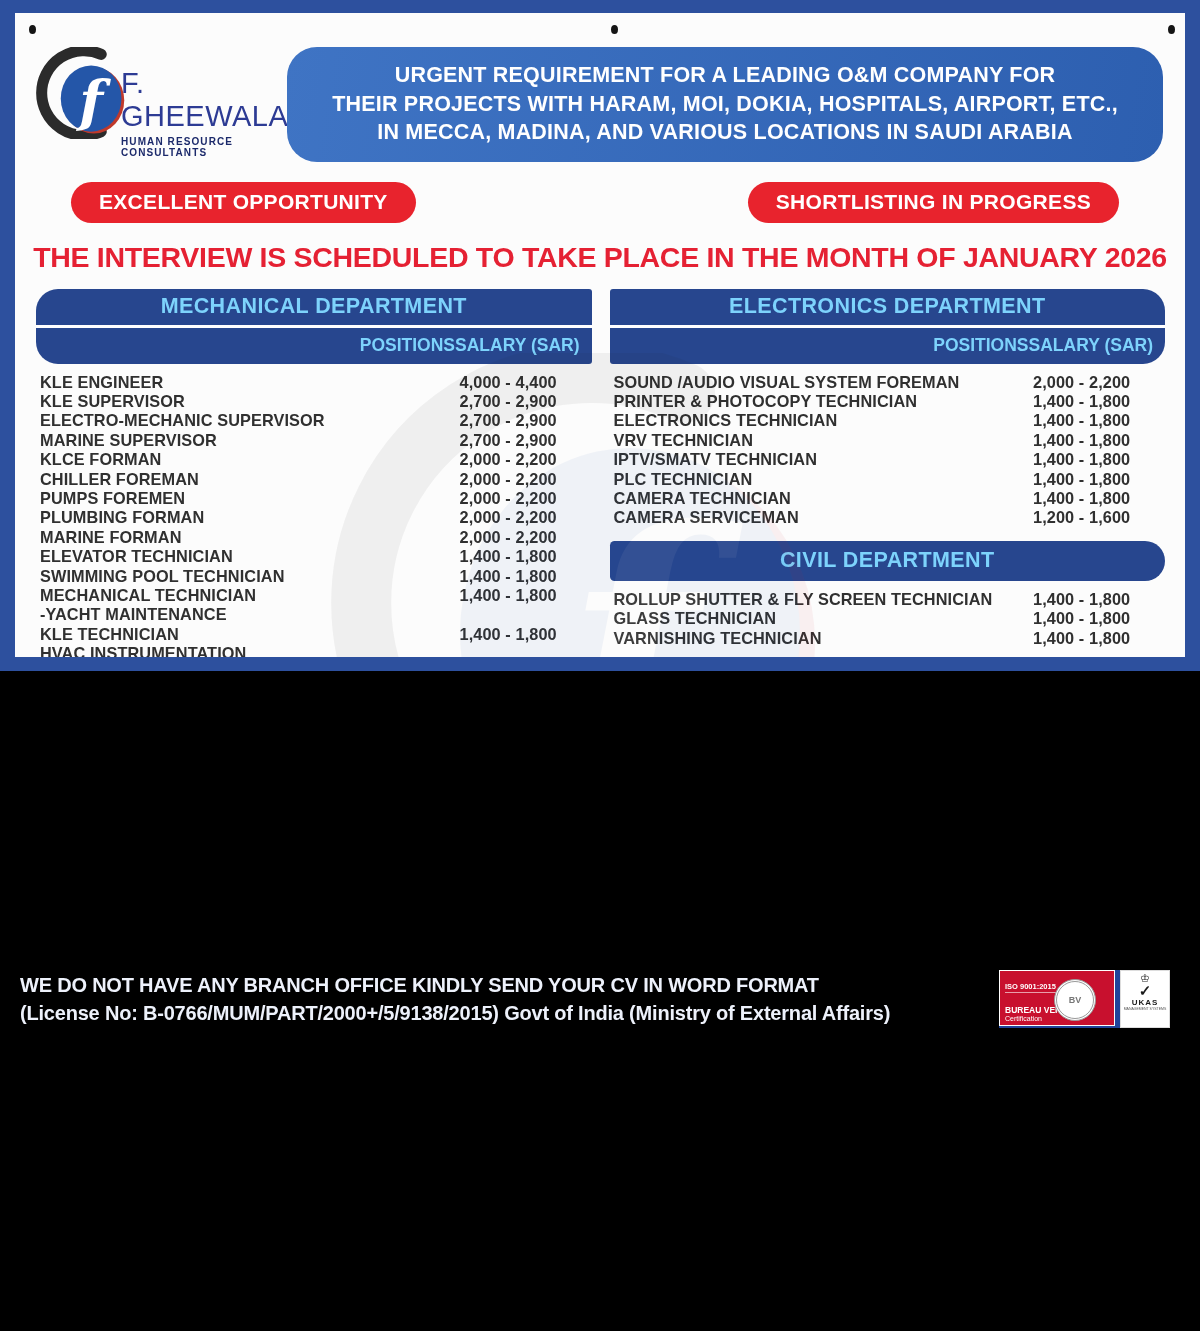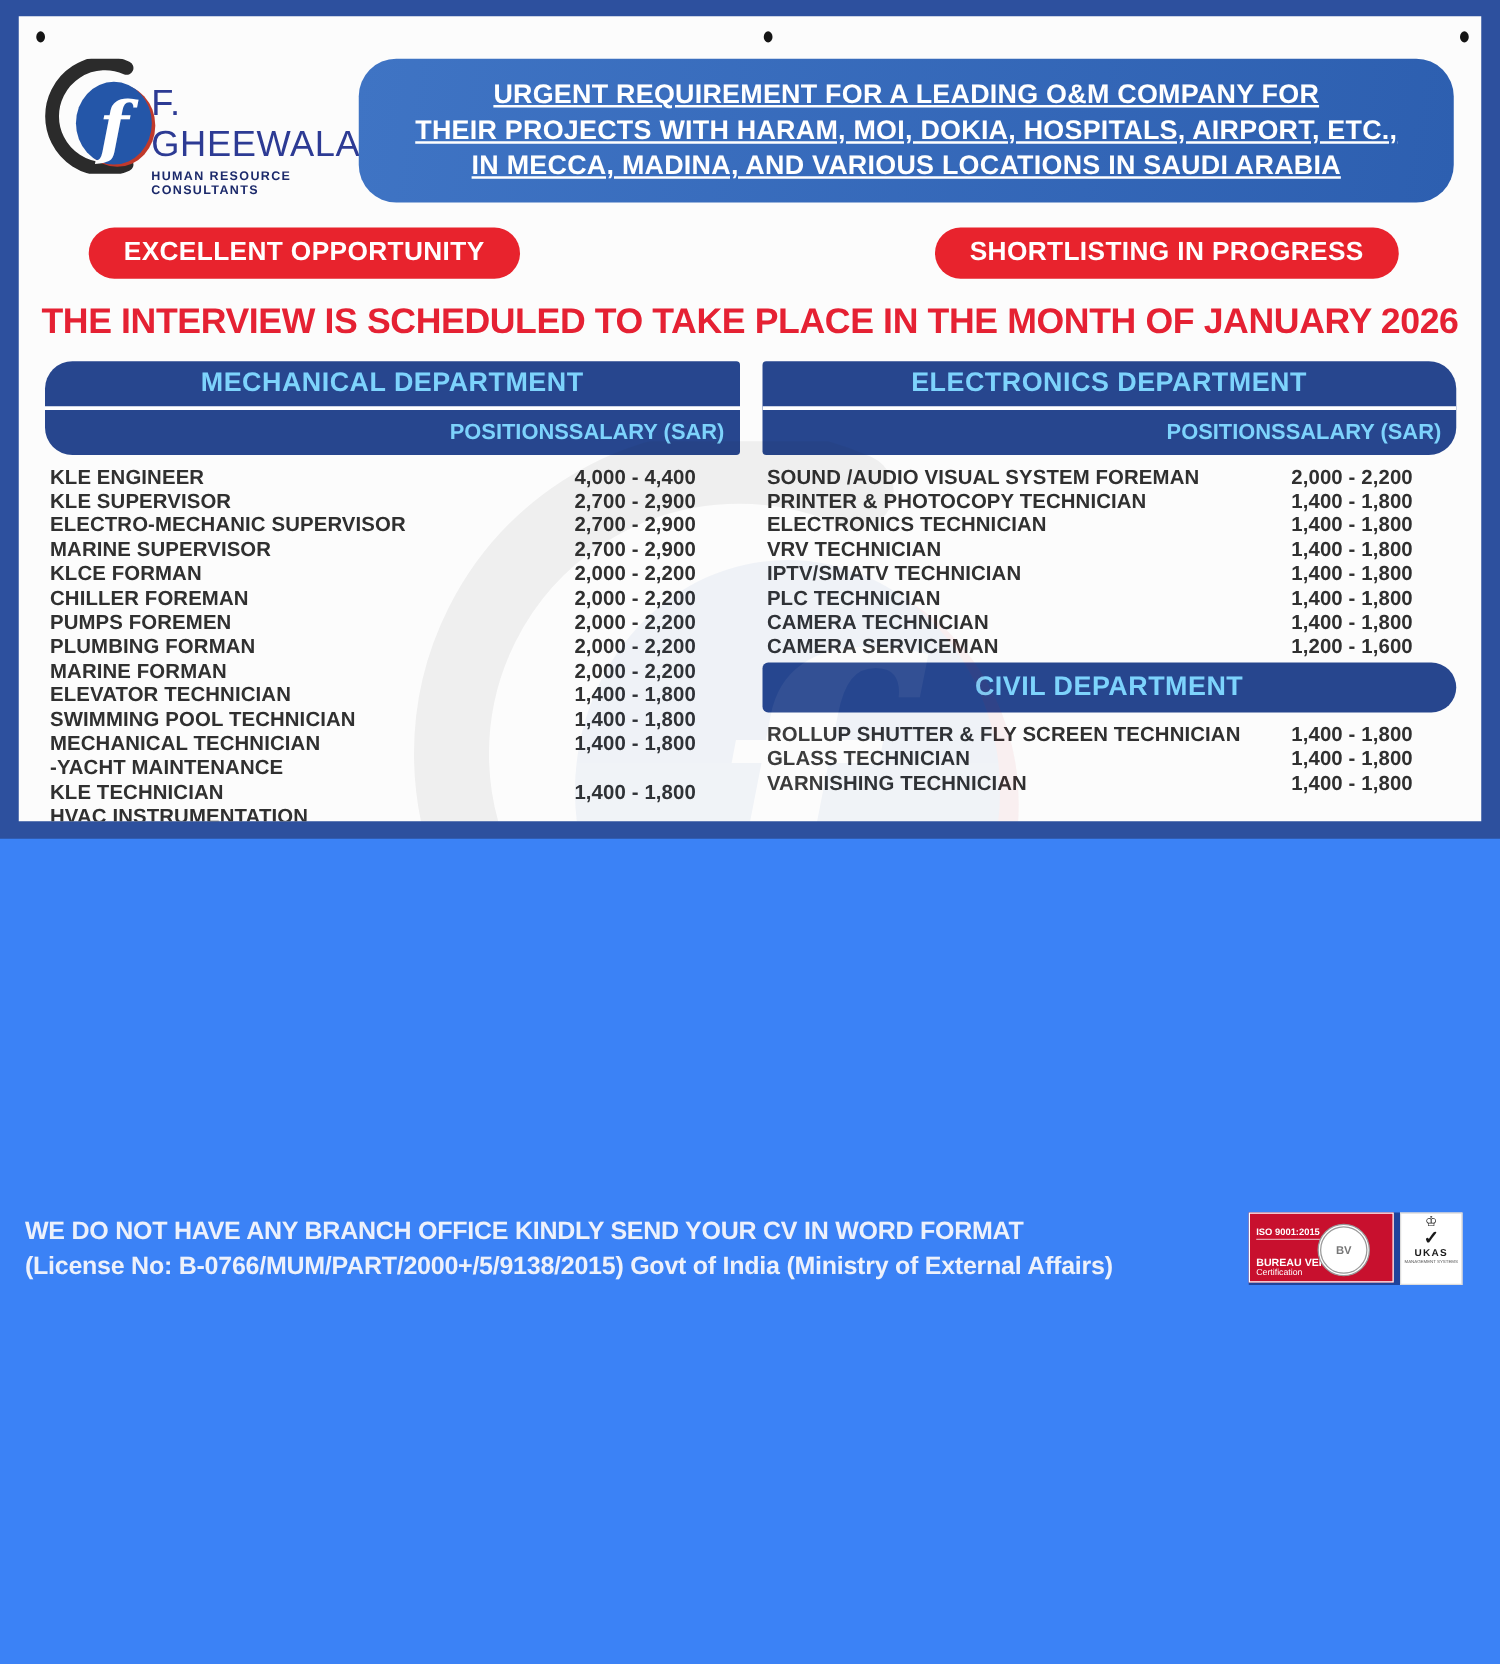--- a/index.html
+++ b/index.html
@@ -18,21 +18,21 @@
 
   
   .header { display:flex; align-items:flex-start; padding:34px 22px 0 20px; position:relative; }
   .logo-wrap { width:244px; flex:none; display:flex; align-items:flex-start; }
   .logo-svg { width:92px; height:92px; flex:none; }
   .logo-text { margin:20px 0 0 -6px; }
   .logo-name { color:#2d3b94; font-size:29px; font-weight:normal; letter-spacing:0.5px; }
   .logo-tagline { color:#1c2a6b; font-size:10px; font-weight:bold; letter-spacing:1.1px; margin-top:3px; }
   .banner { flex:1; margin-left:8px; background:linear-gradient(100deg,#3f74c4,#2d5fb0);
             border-radius:30px; color:#fff; text-align:center; font-weight:bold;
-            font-size:21.5px; line-height:28.5px; padding:14px 14px 15px; letter-spacing:0.2px;text-decoration:underline; }
+            font-size:21.5px; line-height:28.5px; padding:14px 14px 15px; letter-spacing:0.2px; }
 
   
   .badges { display:flex; justify-content:space-between; margin:20px 66px 0 56px; }
   .badge { background:#e8232d; color:#fff; font-weight:bold; font-size:21px;
            padding:8px 28px 9px; border-radius:22px; letter-spacing:0.3px; }
 
   .headline { margin-top:18px; text-align:center; color:#e52133; font-size:28.5px;
               font-weight:bold; letter-spacing:-0.3px; white-space:nowrap; }
 
   
@@ -43,24 +43,24 @@
   .solo { border-radius:5px 22px 22px 5px; height:40px; display:flex; align-items:center;
           justify-content:center; font-size:21.5px; font-weight:bold; letter-spacing:0.4px; }
   .dept-title { height:39px; display:flex; align-items:center; justify-content:center;
                 font-size:21.5px; font-weight:bold; letter-spacing:0.4px; border-bottom:3px solid #fff; }
   .cols-header { display:flex; justify-content:flex-end; align-items:center; height:36px;
                  padding:0 12px 0 12px; font-size:17.5px; font-weight:bold; }
   .rows { padding:9px 2px 2px 4px; }
   .row { display:flex; line-height:19.4px; font-size:16.3px; font-weight:bold; color:#303030; letter-spacing:0.1px; }
   .row .pos { flex:1; padding-right:4px; }
   .row .sal { width:130px; flex:none; }
-  .dept-block + .dept-block { }
-
-  
-  .footer { background:#3b82f6; margin:14px -15px 0; flex:1; min-height:90px;
+  .dept-block + .dept-block { margin-top:11px; }
+
+  
+  .footer { background:#000000; margin:14px -15px 0; flex:1; min-height:90px;
             display:flex; justify-content:space-between; align-items:center;
             padding:6px 30px 10px 20px; }
   .footer-text { color:#edf1fb; font-size:20px; font-weight:bold; line-height:28.5px; letter-spacing:-0.2px; }
   .certs { display:flex; align-items:stretch; gap:5px; background:#20439a; }
   .bv-box { position:relative; width:116px; height:56px; background:#c8102e; border:1px solid #fff;
             color:#fff; padding:4px 5px; }
   .bv-iso { font-size:7.5px; font-weight:bold; border-bottom:1px solid rgba(255,255,255,.6);
             display:inline-block; padding-bottom:1px; }
   .bv-name { font-size:8.5px; font-weight:bold; margin-top:12px; }
   .bv-cert { font-size:7px; }

